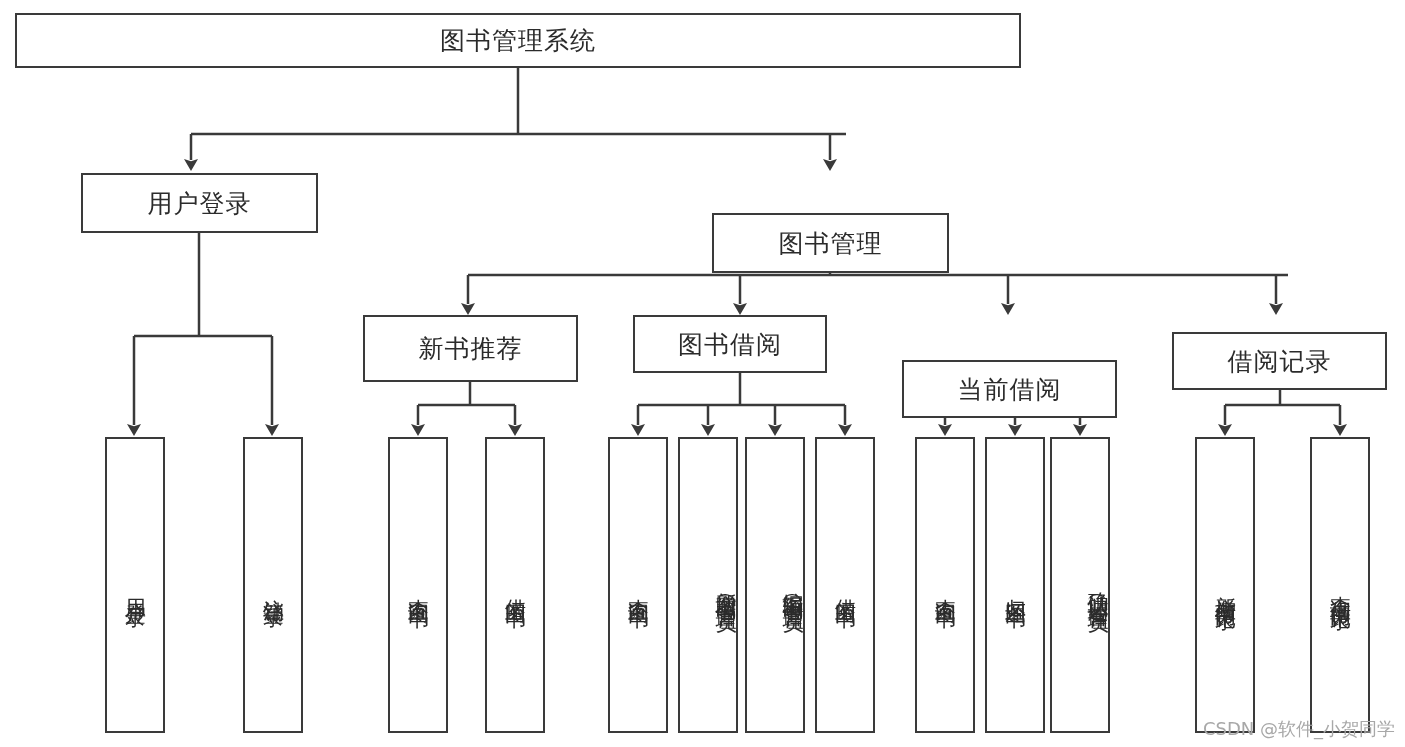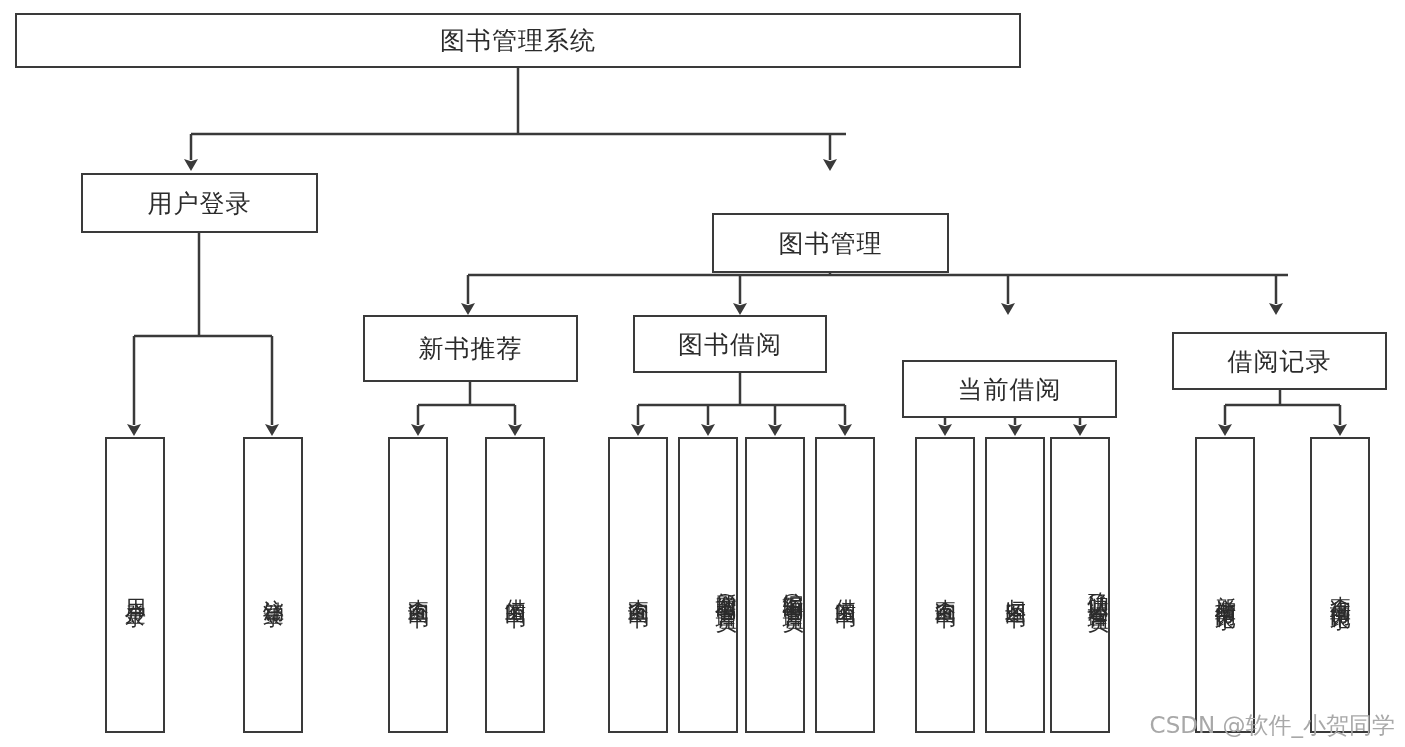--- a/index.html
+++ b/index.html
@@ -58,21 +58,21 @@
     stroke-width: 2.5;
     fill: none;
   }
   .arrowhead {
     fill: #3a3a3a;
   }
   #watermark {
     position: absolute;
     right: 10px;
     bottom: 6px;
-    font-size: 23px;
+    font-size: 18px;
     color: #a8a8a8;
     white-space: nowrap;
     font-family: "DejaVu Sans", "Liberation Sans", sans-serif;
   }
 </style>
 </head>
 <body>
 
 <div id="canvas">
 

